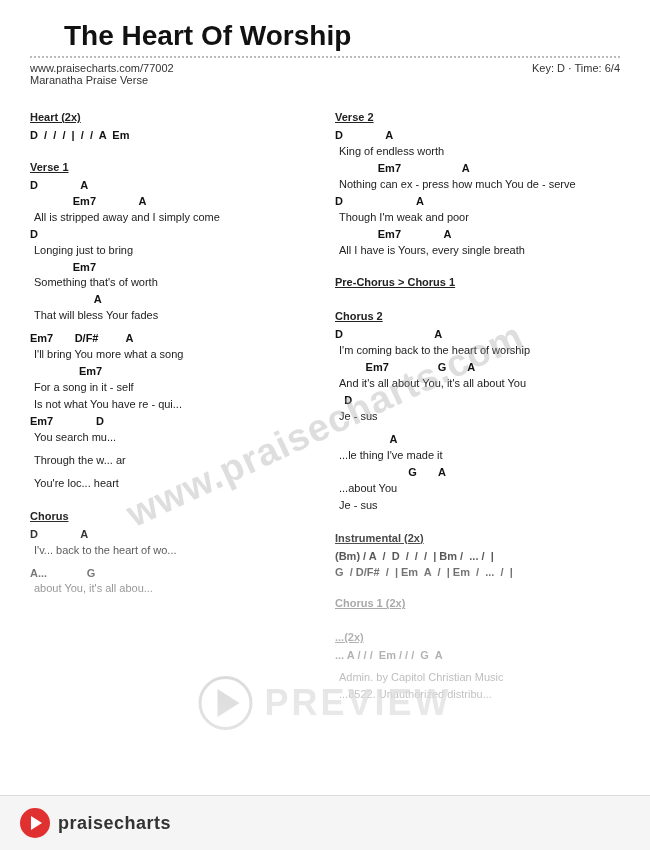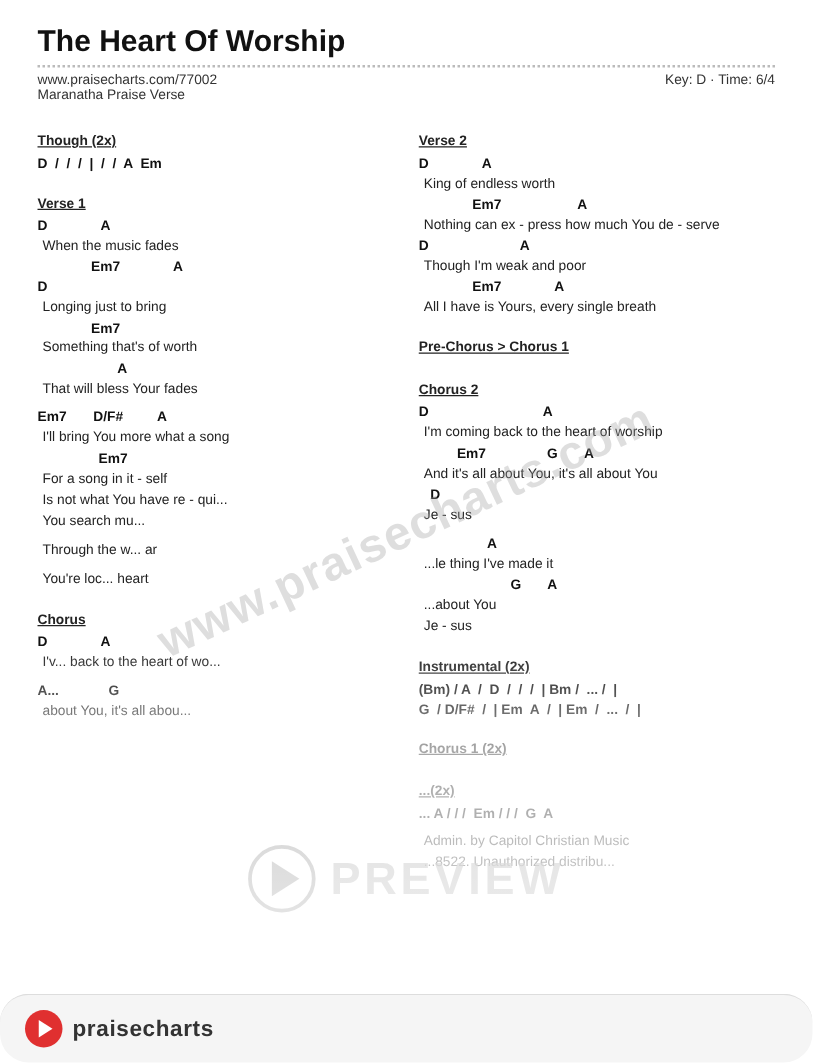--- a/index.html
+++ b/index.html
@@ -15,24 +15,25 @@
 
     .page {
       width: 650px;
       height: 850px;
       background: #fff;
       position: relative;
       padding: 20px 30px 20px 30px;
     }
 
     .title {
-      font-size: 24px;
+      font-size: 28px;
       font-weight: bold;
       color: #111;
       margin-bottom: 4px;
+      margin-left: 34px;
     }
 
     .dotted-line {
       border-top: 2px dotted #bbb;
       margin-bottom: 4px;
     }
 
     .meta-row {
       display: flex;
       justify-content: space-between;
@@ -153,21 +154,20 @@
       bottom: 0;
       left: 0;
       width: 650px;
       height: 55px;
       background: #f5f5f5;
       border-top: 1px solid #ddd;
       display: flex;
       align-items: center;
       padding: 0 20px;
       gap: 8px;
-      border-radius: 23px;
     }
 
     .logo-play {
       width: 30px;
       height: 30px;
       border-radius: 50%;
       background: #e03030;
       display: flex;
       align-items: center;
       justify-content: center;
@@ -217,39 +217,40 @@
   <div class="meta-row">
     <span>
       <span>www.praisecharts.com/77002</span><br>
       <span>Maranatha Praise Verse</span>
     </span>
     <span class="key-time">Key: D · Time: 6/4</span>
   </div>
 
   <div class="content">
     <div class="col" id="left-col">
-        <div class="section-header">Though (2x)</div>
+        <div class="section-header">Heart (2x)</div>
         <div class="chord-line">D  /  /  /  |  /  /  A  Em</div>
         <div class="blank-line"></div>
         <div class="section-header">Verse 1</div>
         <div class="chord-line">D              A</div>
-        <div class="lyric-line">  When the music fades</div>
         <div class="chord-line">              Em7              A</div>
+        <div class="lyric-line">All is stripped away and I simply come</div>
         <div class="chord-line">D</div>
         <div class="lyric-line">  Longing just to bring</div>
         <div class="chord-line">              Em7</div>
         <div class="lyric-line">Something that's of worth</div>
         <div class="chord-line">                     A</div>
         <div class="lyric-line">That will bless Your fades</div>
         <div class="blank-line"></div>
         <div class="chord-line">Em7       D/F#         A</div>
         <div class="lyric-line">   I'll bring You more what a song</div>
         <div class="chord-line">                Em7</div>
         <div class="lyric-line">For a song in it - self</div>
         <div class="lyric-line">Is not what You have re - qui...</div>
+        <div class="chord-line">Em7              D</div>
         <div class="lyric-line">   You search mu...</div>
         <div class="blank-line"></div>
         <div class="lyric-line">Through the w... ar</div>
         <div class="blank-line"></div>
         <div class="lyric-line">You're loc... heart</div>
         <div class="blank-line"></div>
         <div class="section-header">Chorus</div>
         <div class="chord-line">D              A</div>
         <div class="lyric-line">   I'v...    back to the heart of wo...</div>
         <div class="blank-line"></div>

